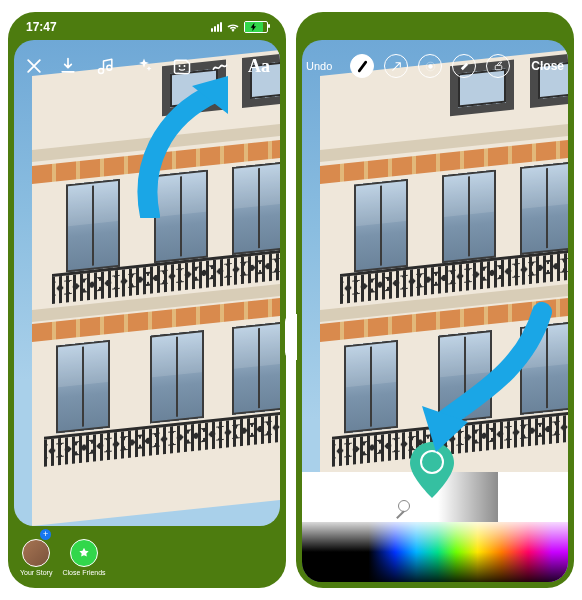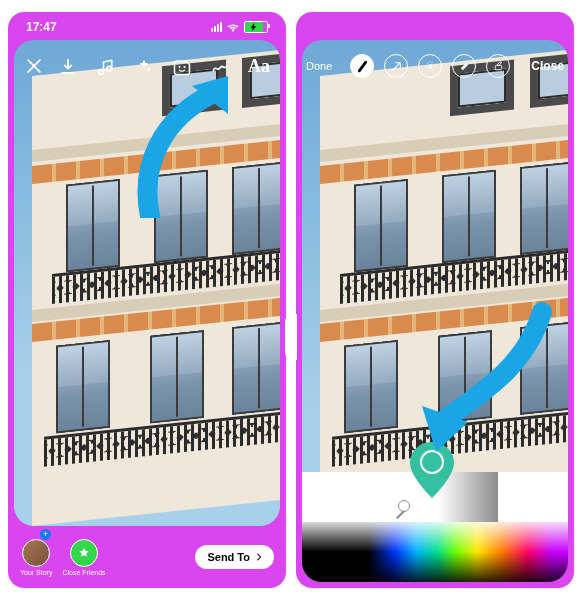--- a/index.html
+++ b/index.html
@@ -1,17 +1,17 @@
 <!DOCTYPE html>
 <html><head>
 <meta charset="utf-8">
 <style>
   html,body{margin:0;padding:0;background:#fff;font-family:-apple-system,Helvetica,Arial,sans-serif}
   .stage{width:582px;height:600px;position:relative;background:#fff}
-  .phone{position:absolute;top:12px;width:278px;height:576px;border-radius:16px;background:#d946ef;overflow:hidden}
+  .phone{position:absolute;top:12px;width:278px;height:576px;border-radius:27px;background:#4d7c0f;overflow:hidden}
   .phone.left{left:8px}
   .phone.right{left:296px}
   .statusbar{position:absolute;top:4px;left:0;right:0;height:22px;color:#fff;display:flex;align-items:center;justify-content:space-between;padding:0 18px;font-size:12px;font-weight:600}
   .status-icons{display:flex;align-items:center;gap:4px}
   .bars{display:flex;align-items:flex-end;gap:1px}
   .bars span{width:2px;background:#fff;border-radius:1px;display:inline-block}
   .bars span:nth-child(1){height:4px}
   .bars span:nth-child(2){height:6px}
   .bars span:nth-child(3){height:8px}
   .bars span:nth-child(4){height:10px}
@@ -42,21 +42,21 @@
   .scrolls{position:absolute;top:8px;left:0;right:0;height:14px;
     background:repeating-radial-gradient(circle at 8px 7px,#2b2b2b 0 3px,transparent 3px 8px) 0 0/16px 14px}
   .dormer{position:absolute;top:4px;width:64px;height:50px;background:#4a4a4a}
   .dormer::after{content:"";position:absolute;inset:8px;background:#b8cde0;box-shadow:inset 0 0 0 2px #2d2d2d}
   .dormer.d1{left:130px}
   .dormer.d2{left:210px}
 
   
   .toolbar-left{position:absolute;top:36px;left:16px;right:16px;height:36px;display:flex;align-items:center}
   .close-x{width:20px;height:20px;color:#fff}
-  .tool-icons{margin-left:auto;display:flex;gap:18px;align-items:flex-end}
+  .tool-icons{margin-left:auto;display:flex;gap:18px;align-items:center}
   .ticon{width:20px;height:20px;color:#fff;display:flex;align-items:center;justify-content:center}
   .ticon svg{width:100%;height:100%}
   .aa{font-family:Georgia,serif;font-weight:700;font-size:18px;color:#fff}
 
   
   .bottombar{position:absolute;left:6px;right:6px;bottom:6px;height:50px;display:flex;align-items:center;gap:10px;padding:0 6px}
   .share-target{display:flex;flex-direction:column;align-items:center;gap:2px;color:#fff;font-size:7px}
   .avatar{width:26px;height:26px;border-radius:50%;background:linear-gradient(135deg,#a77553,#7a523b);border:1.5px solid #fff}
   .avatar .plus{position:relative;left:17px;top:-11px;width:11px;height:11px;border-radius:50%;background:#1877f2;color:#fff;font-size:9px;line-height:11px;text-align:center}
   .close-friends-badge{width:26px;height:26px;border-radius:50%;background:#32d74b;border:1.5px solid #fff;display:flex;align-items:center;justify-content:center;color:#fff}
@@ -200,26 +200,20 @@
         <span>Your Story</span>
       </div>
       <div class="share-target">
         <div class="close-friends-badge">
           <svg width="14" height="14" viewBox="0 0 24 24">
               <path d="M12 3l2.5 5 5.5.8-4 3.9.9 5.5L12 15.8 7.1 18.2 8 12.7 4 8.8l5.5-.8Z" fill="#fff"></path>
             </svg>
         </div>
         <span>Close Friends</span>
       </div>
-      <div class="sendto">
-        <span>Send To</span>
-        <svg viewBox="0 0 24 24">
-            <path d="M9 5l7 7-7 7" stroke="#000" stroke-width="2.5" fill="none" stroke-linecap="round" stroke-linejoin="round"></path>
-          </svg>
-      </div>
     </div>
 
     <div class="ann" style="left:112px;top:56px;width:120px;height:150px">
       <svg viewBox="0 0 120 150">
         <path d="M30 148 C20 100 40 50 96 24" stroke="#1aa6e6" stroke-width="20" fill="none" stroke-linecap="round"></path>
         <path d="M72 18 L108 8 L108 46 Z" fill="#1aa6e6"></path>
       </svg>
     </div>
   </div>
 
@@ -262,21 +256,21 @@
         <div class="dropper-pin">
           <svg viewBox="0 0 44 56">
             <path d="M22 0C10 0 0 9 0 21c0 14 22 35 22 35s22-21 22-35C44 9 34 0 22 0Z" fill="#35c0a1"></path>
             <circle cx="22" cy="20" r="11" fill="#35c0a1" stroke="#fff" stroke-width="2"></circle>
           </svg>
         </div>
       </div>
     </div>
 
     <div class="toolbar-right">
-      <span class="undo">Done</span>
+      <span class="undo">Undo</span>
       <div class="right-tools">
         <span class="circle-tool filled">
           <svg width="13" height="13" viewBox="0 0 24 24">
               <path d="M6 20 18 4" stroke="#000" stroke-width="5" stroke-linecap="round"></path>
             </svg>
         </span>
         <span class="circle-tool">
           <svg width="13" height="13" viewBox="0 0 24 24">
               <path d="M5 19 19 5M11 5h8v8" stroke="#fff" stroke-width="2" fill="none" stroke-linecap="round" stroke-linejoin="round"></path>
             </svg>

